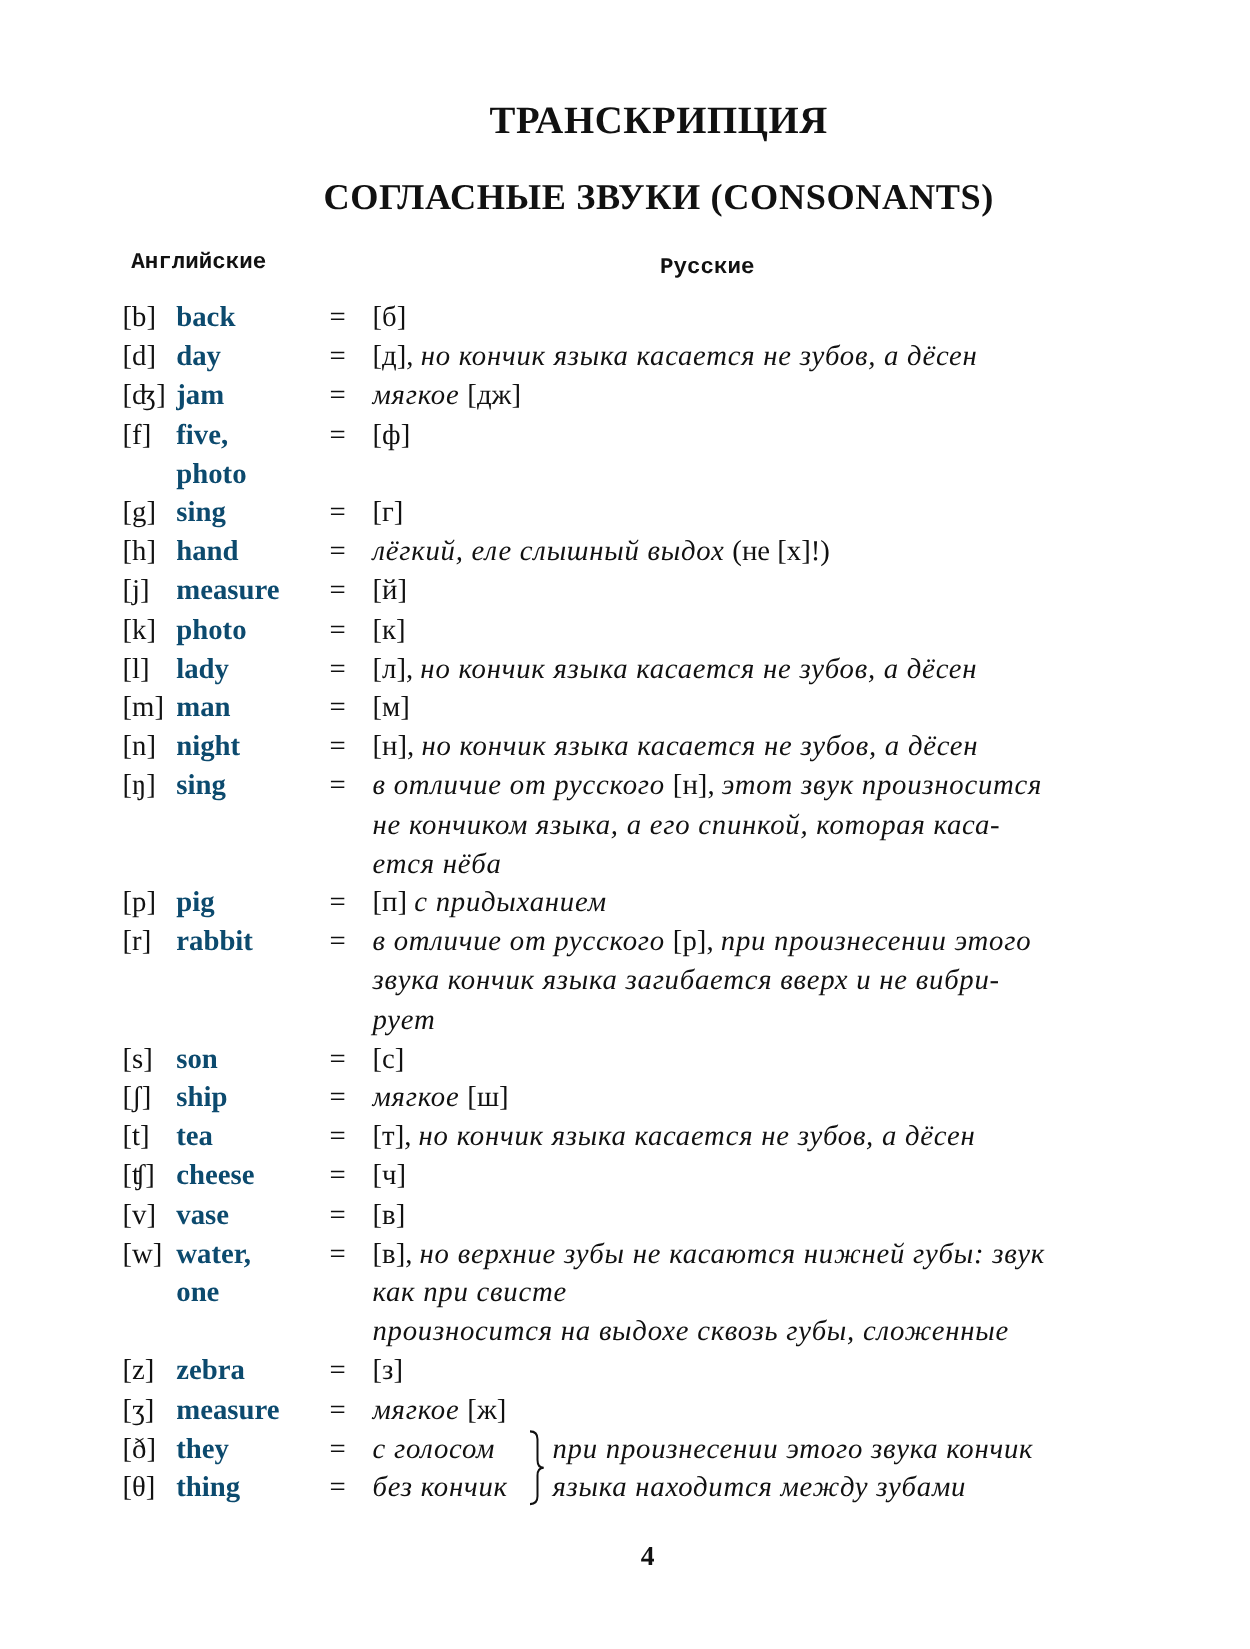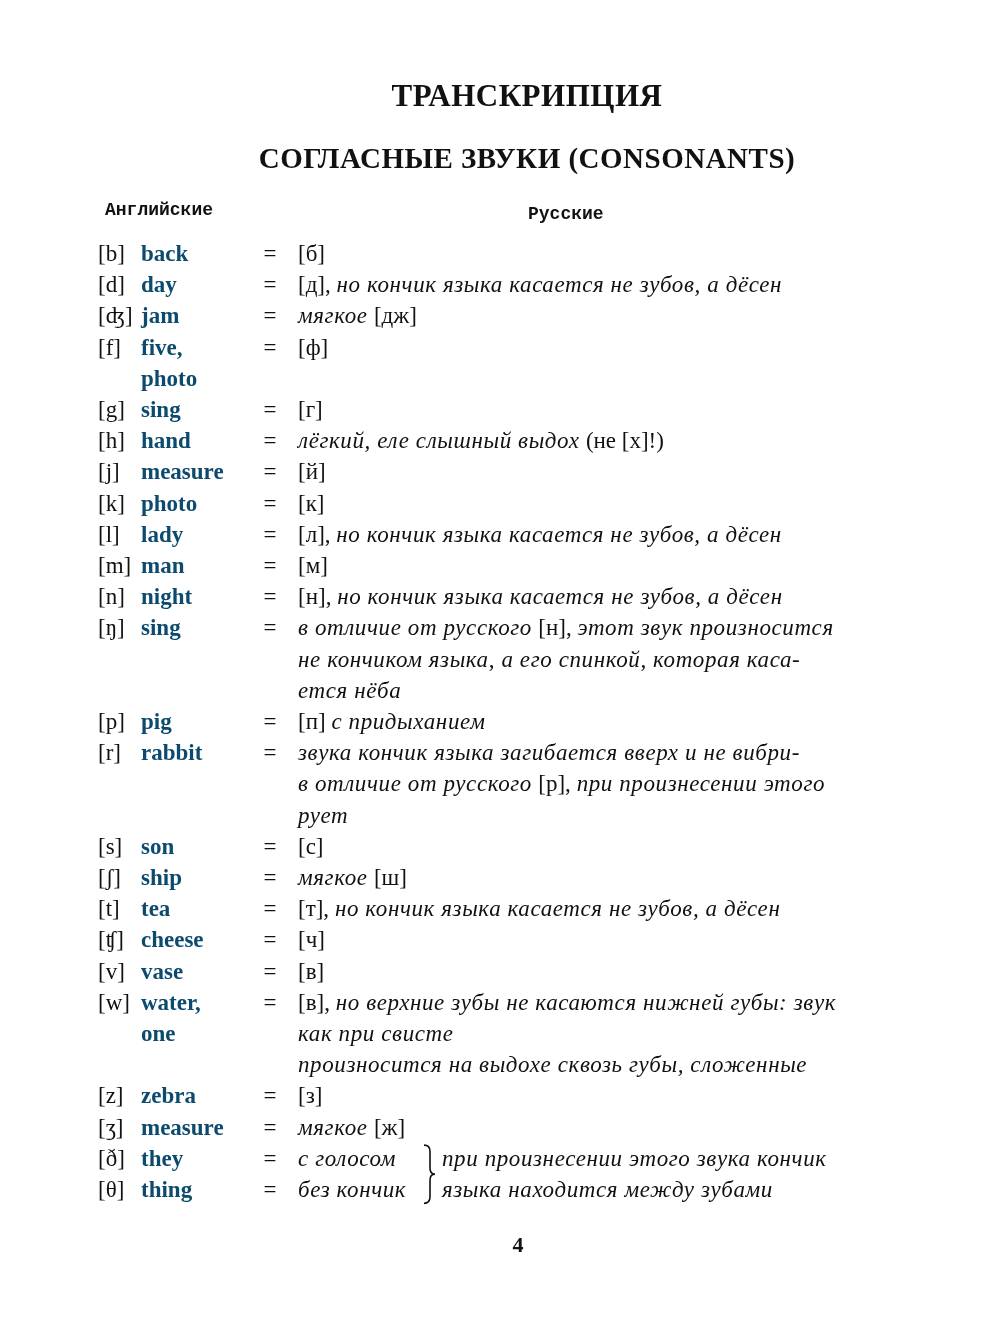--- a/index.html
+++ b/index.html
@@ -180,22 +180,22 @@
         <span class="line"><span>[п] </span><span class="it">с придыханием</span></span>
       </div>
     </div>
     <div class="row">
       <span class="sym">[r]</span>
       <span class="word">
         <span class="line">rabbit</span>
       </span>
       <span class="eq">=</span>
       <div class="desc">
+        <span class="line"><span class="it">в отличие от русского </span><span>[р], </span><span class="it">при произнесении этого</span></span>
         <span class="line"><span class="it">звука кончик языка загибается вверх и не вибри-</span></span>
-        <span class="line"><span class="it">в отличие от русского </span><span>[р], </span><span class="it">при произнесении этого</span></span>
         <span class="line"><span class="it">рует</span></span>
       </div>
     </div>
     <div class="row">
       <span class="sym">[s]</span>
       <span class="word">
         <span class="line">son</span>
       </span>
       <span class="eq">=</span>
       <div class="desc">

